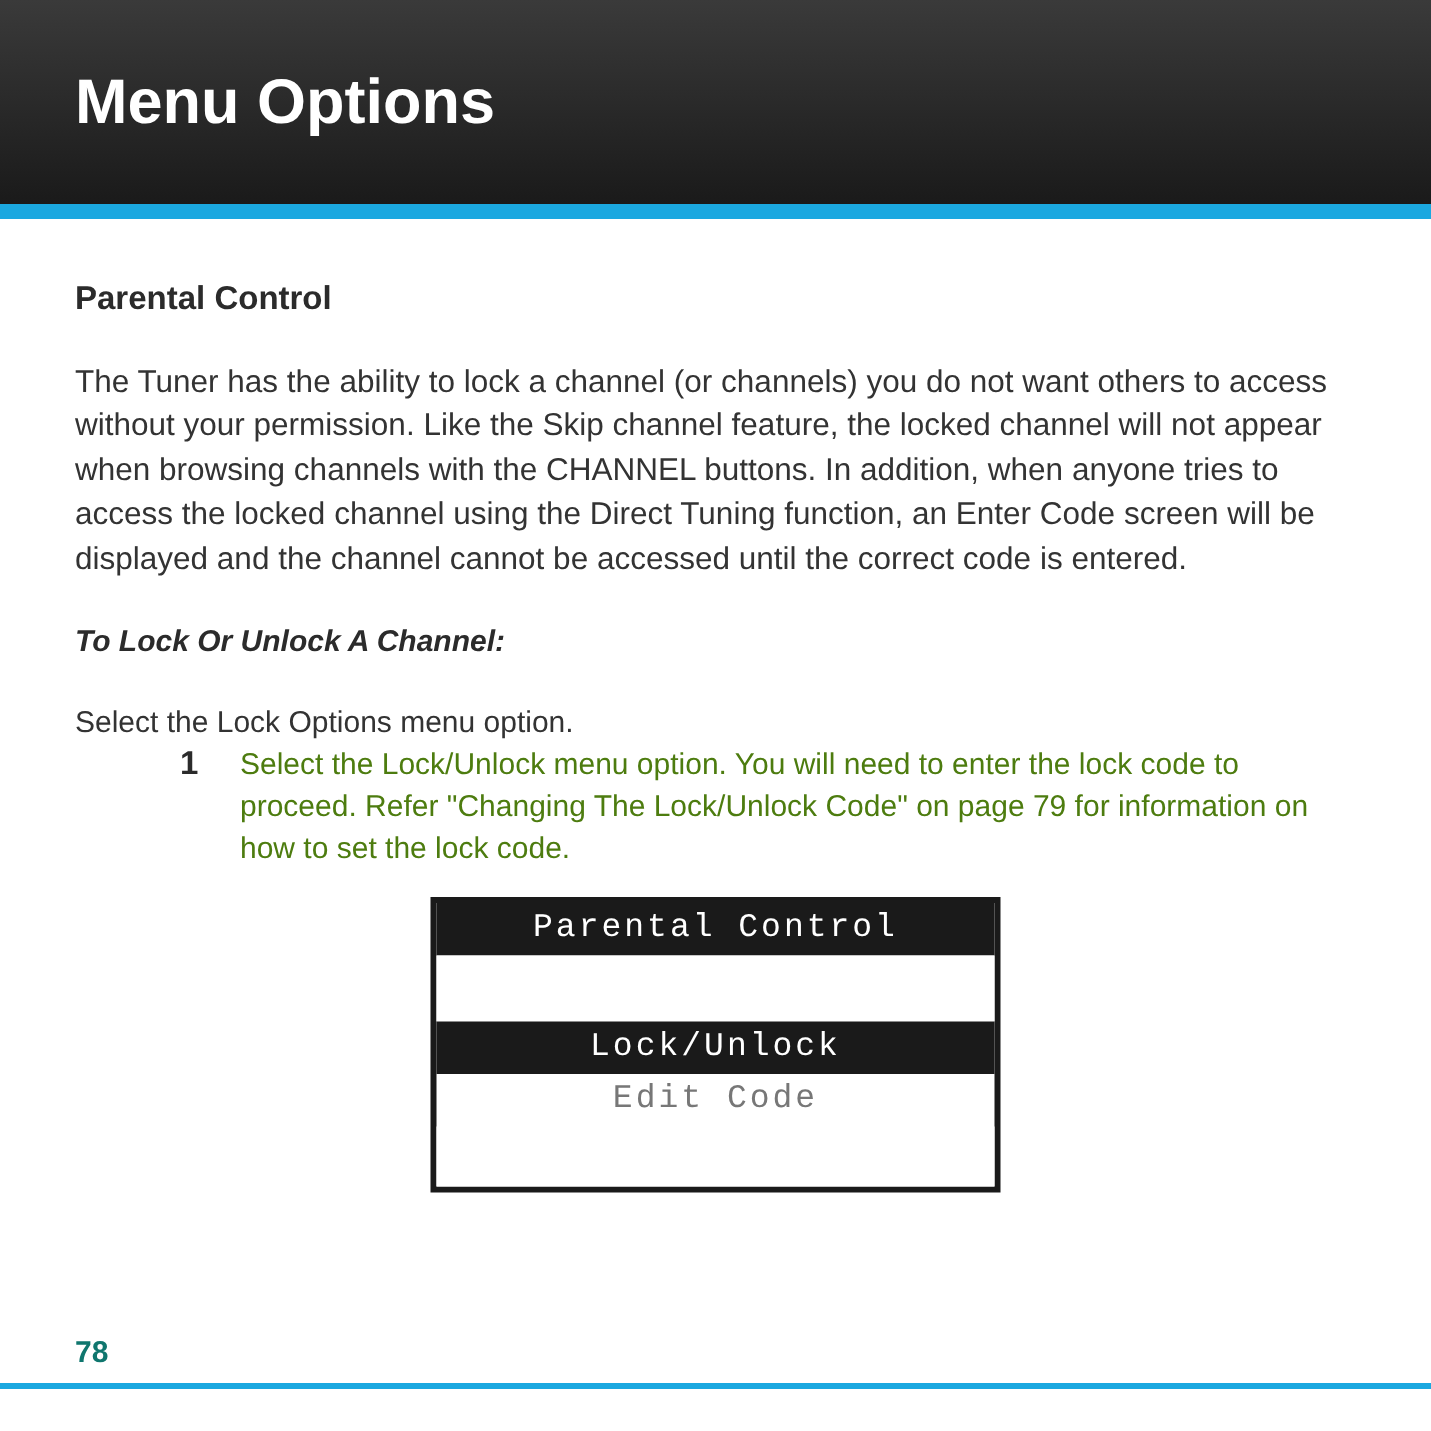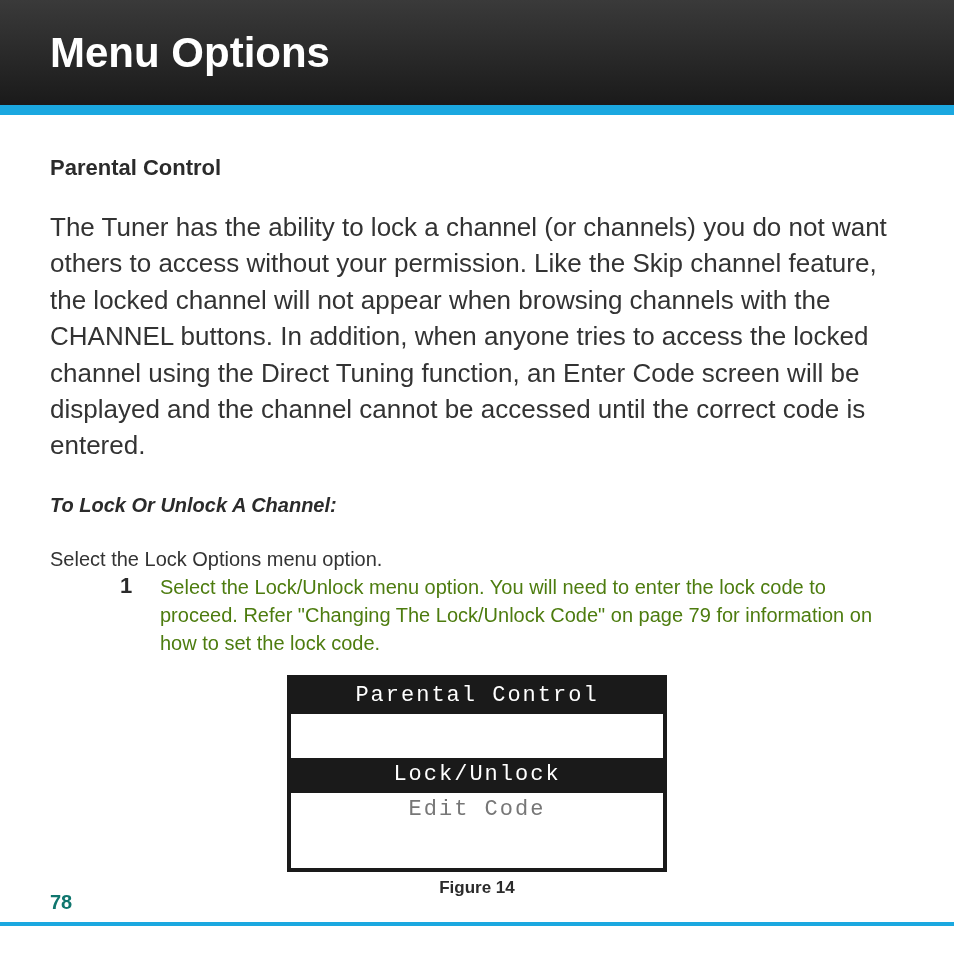--- a/index.html
+++ b/index.html
@@ -9,21 +9,21 @@
     }
     body {
       width: 954px;
       height: 954px;
       font-family: Arial, Helvetica, sans-serif;
       background: #ffffff;
       position: relative;
     }
     .header-band {
       background: linear-gradient(to bottom, #3a3a3a 0%, #2a2a2a 50%, #1a1a1a 100%);
-      height: 105px;
+      height: 136px;
       display: flex;
       align-items: center;
       padding-left: 50px;
     }
     .header-title {
       color: #ffffff;
       font-size: 42px;
       font-weight: bold;
     }
     .accent-bar {
@@ -33,21 +33,21 @@
     .content {
       padding: 40px 50px 0 50px;
       color: #2b2b2b;
     }
     .section-title {
       font-size: 22px;
       font-weight: bold;
       margin-bottom: 28px;
     }
     .intro-para {
-      font-size: 26px;
+      font-size: 21px;
       line-height: 1.4;
       margin-bottom: 30px;
       color: #333;
     }
     .subheading {
       font-size: 20px;
       font-weight: bold;
       font-style: italic;
       margin-bottom: 28px;
     }
@@ -154,17 +154,16 @@
     <div class="step-text">Select the Lock/Unlock menu option. You will need to enter the lock code to proceed. Refer "Changing The Lock/Unlock Code" on page 79 for information on how to set the lock code.</div>
   </div>
 
   <div class="lcd-screen">
     <div class="lcd-title-bar">Parental Control</div>
     <div class="lcd-gap"></div>
     <div class="lcd-selected">Lock/Unlock</div>
     <div class="lcd-item">Edit Code</div>
     <div class="lcd-bottom-gap"></div>
   </div>
-  <div class="figure-caption">Figure 14</div>
 </div>
 
 <div class="page-num">78</div>
 <div class="footer-bar"></div>
 
 </body></html>

